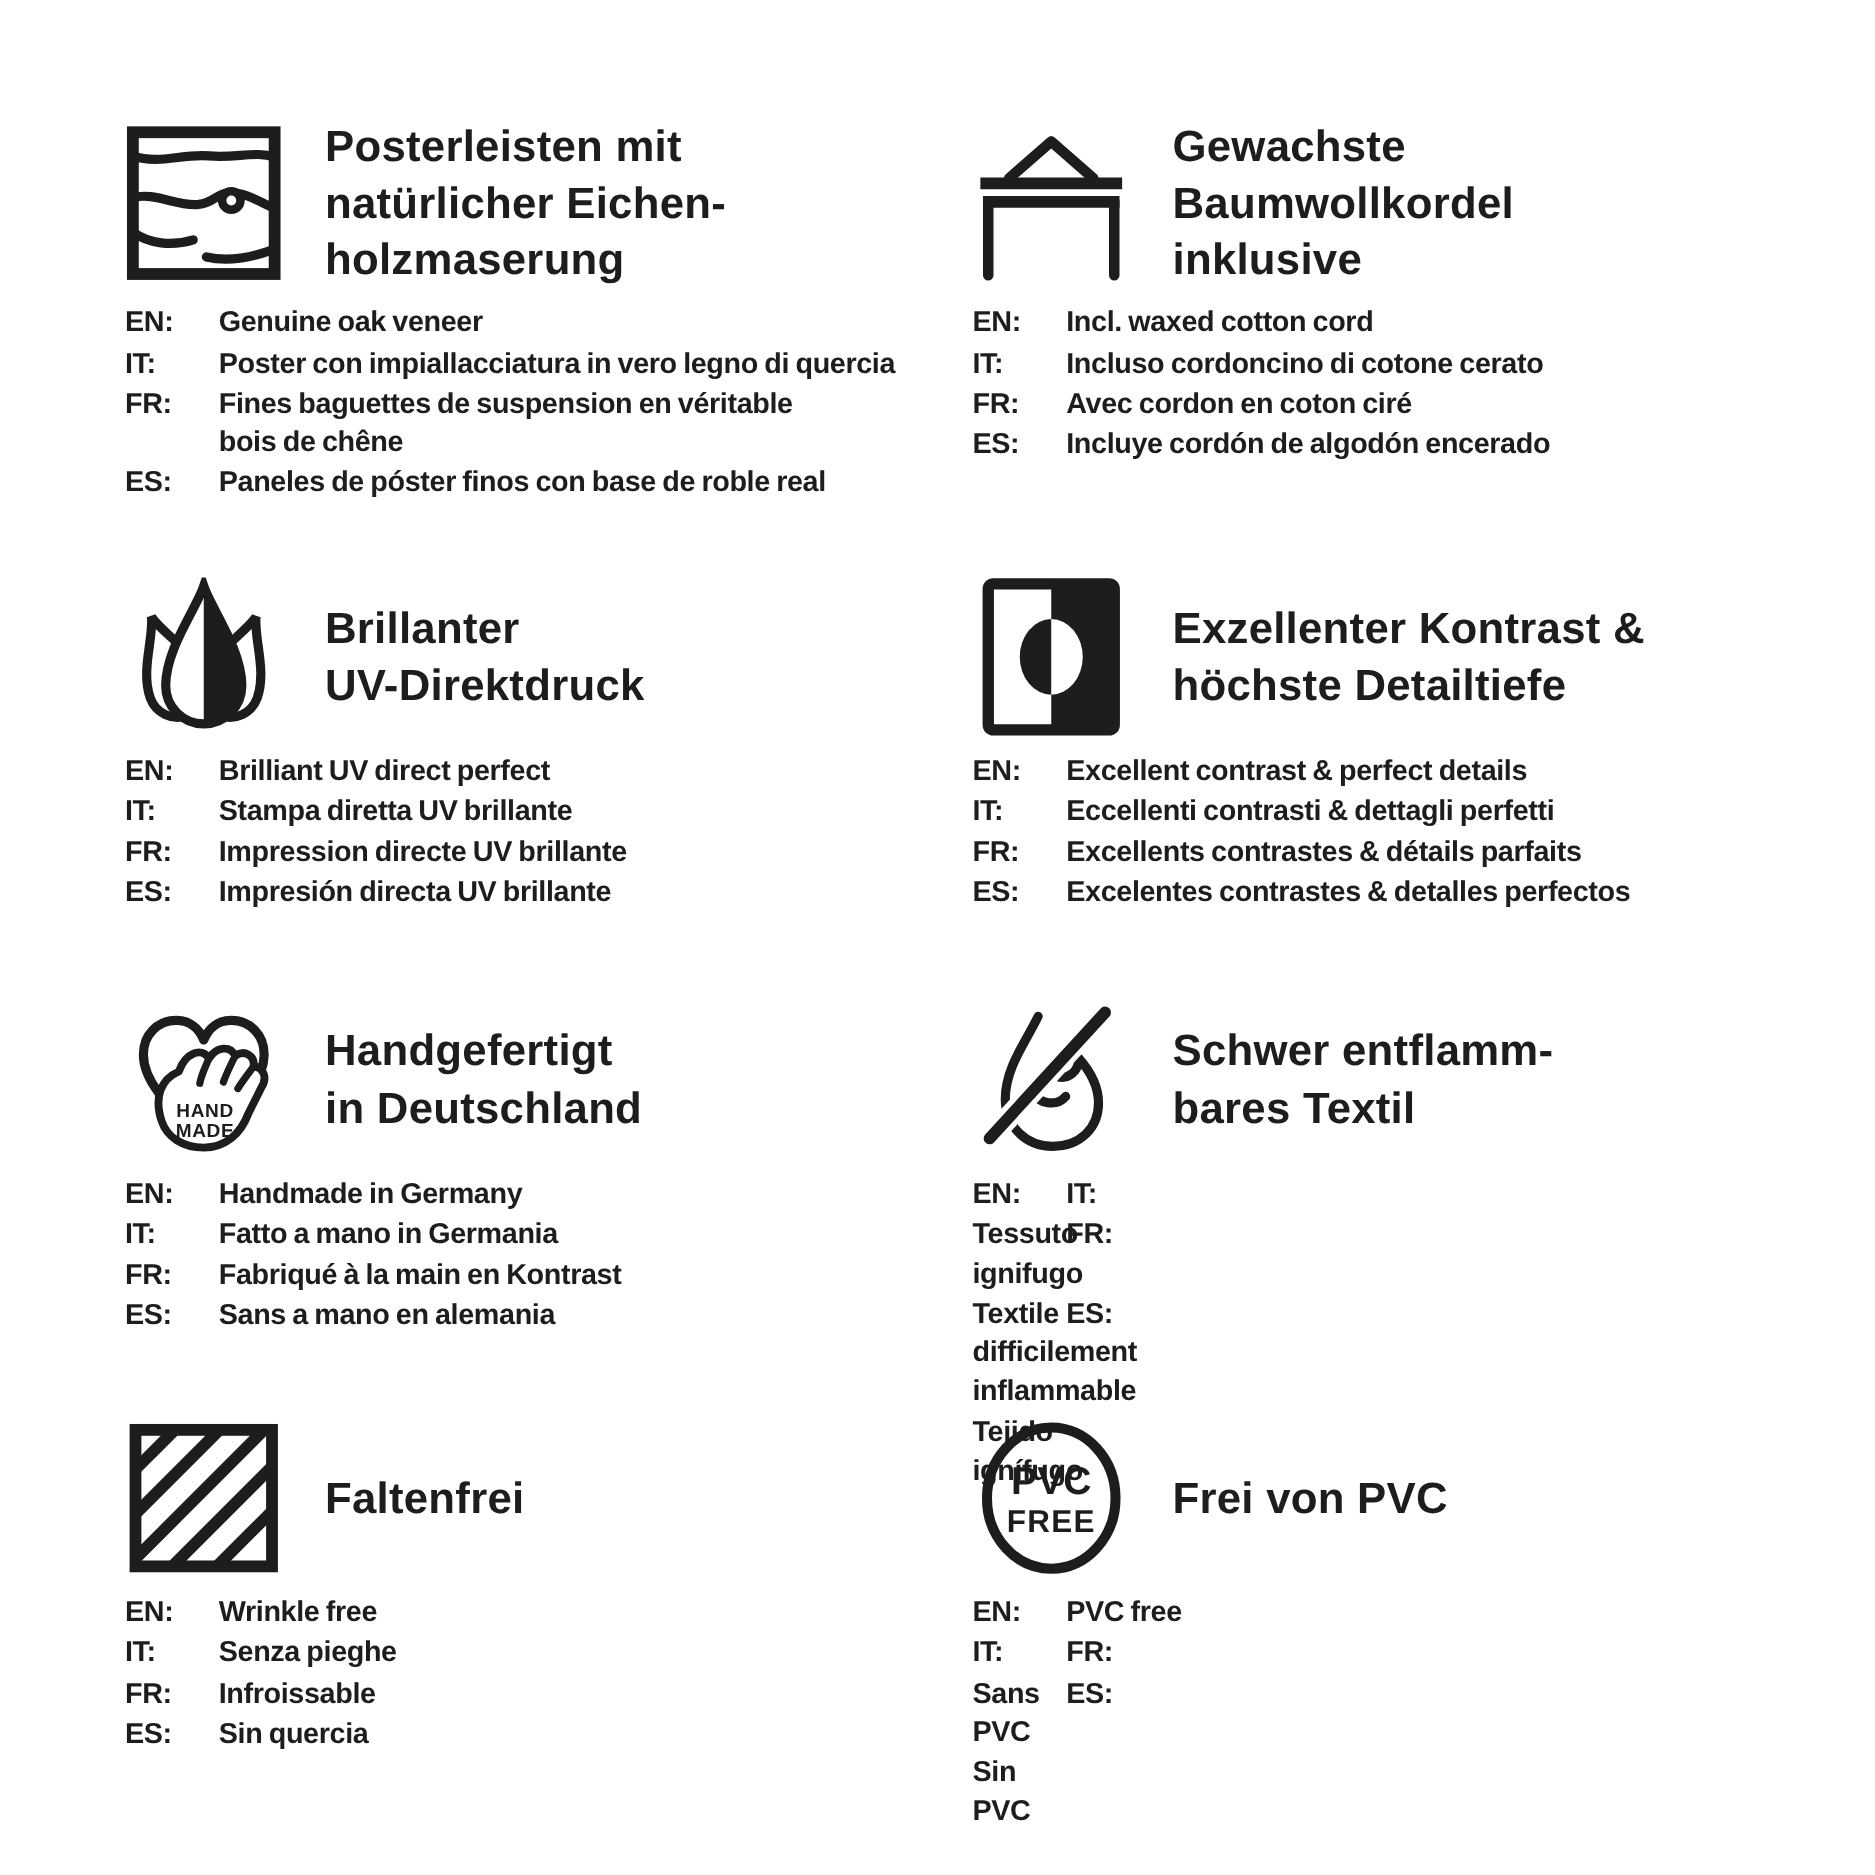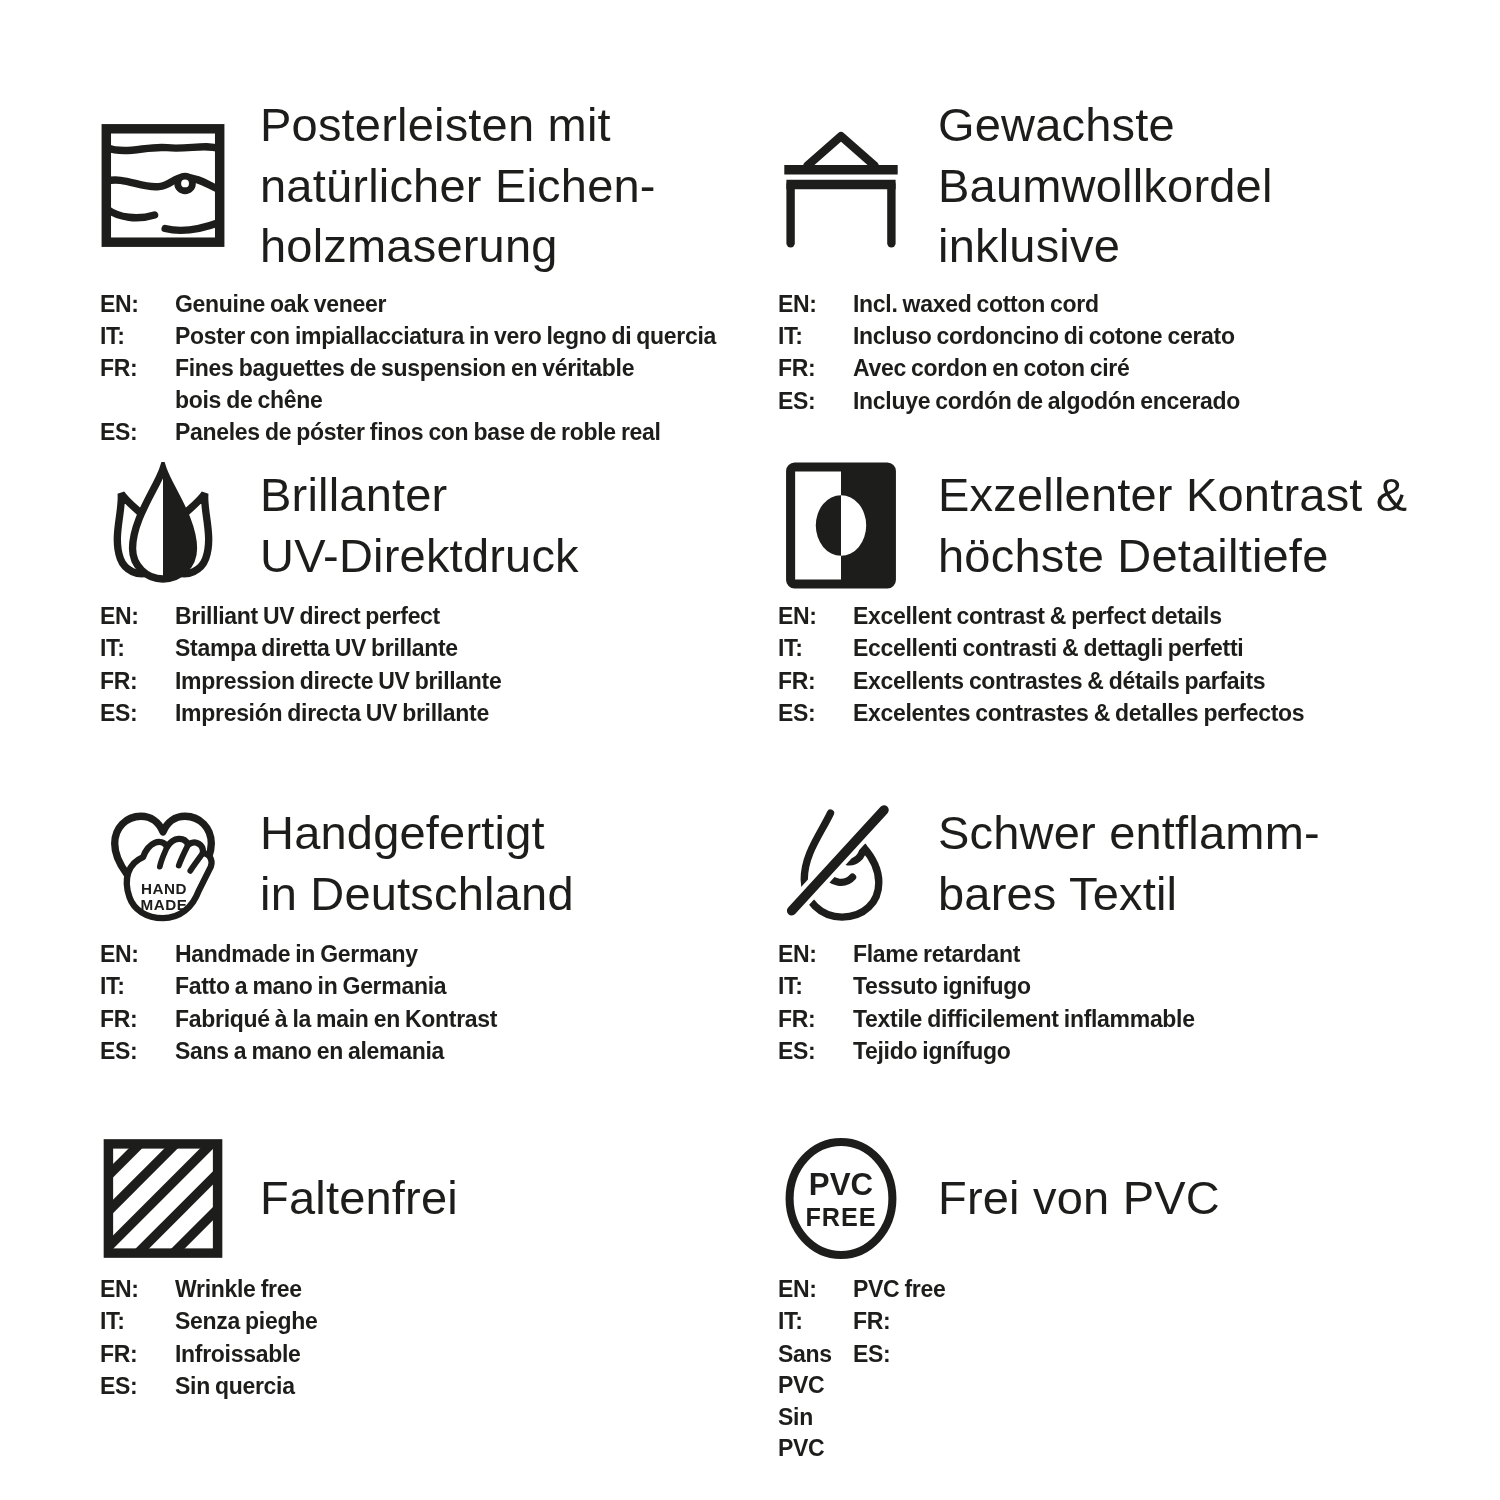--- a/index.html
+++ b/index.html
@@ -17,22 +17,22 @@
     padding:95px 0 0 100px;
   }
   .feature { }
   .head { display:flex; align-items:center; }
   .icon {
     width:126px; height:127px;
     flex:0 0 auto; display:block;
   }
   .icon svg { width:100%; height:100%; display:block; }
   .title {
-    font-size:47px;
-    font-weight:400;
+    font-size:35px;
+    font-weight:700;
     line-height:1.29;
     letter-spacing:0.2px;
     margin-left:34px;
     white-space:pre-line;
   }
   .langs {
     display:grid;
     grid-template-columns:75px 1fr;
     row-gap:1px;
     margin-top:12px;
@@ -203,21 +203,20 @@
           <path d="M46,69 C50,79 64,81 71,73" fill="none" stroke="currentColor" stroke-width="7" stroke-linecap="round"></path>
           <line x1="99" y1="11" x2="11" y2="107" stroke="#ffffff" stroke-width="17"></line>
           <line x1="101" y1="9" x2="13" y2="105" stroke="currentColor" stroke-width="9" stroke-linecap="round"></line>
         </svg>
       </span>
       <h2 class="title">Schwer entflamm-
 bares Textil</h2>
     </div>
     <div class="langs">
       <span class="code">EN:</span>
-      <span class="val">Flame retardant</span>
       <span class="code">IT:</span>
       <span class="val">Tessuto ignifugo</span>
       <span class="code">FR:</span>
       <span class="val">Textile difficilement inflammable</span>
       <span class="code">ES:</span>
       <span class="val">Tejido ignífugo</span>
     </div>
   </section>
 
   <section class="feature">

